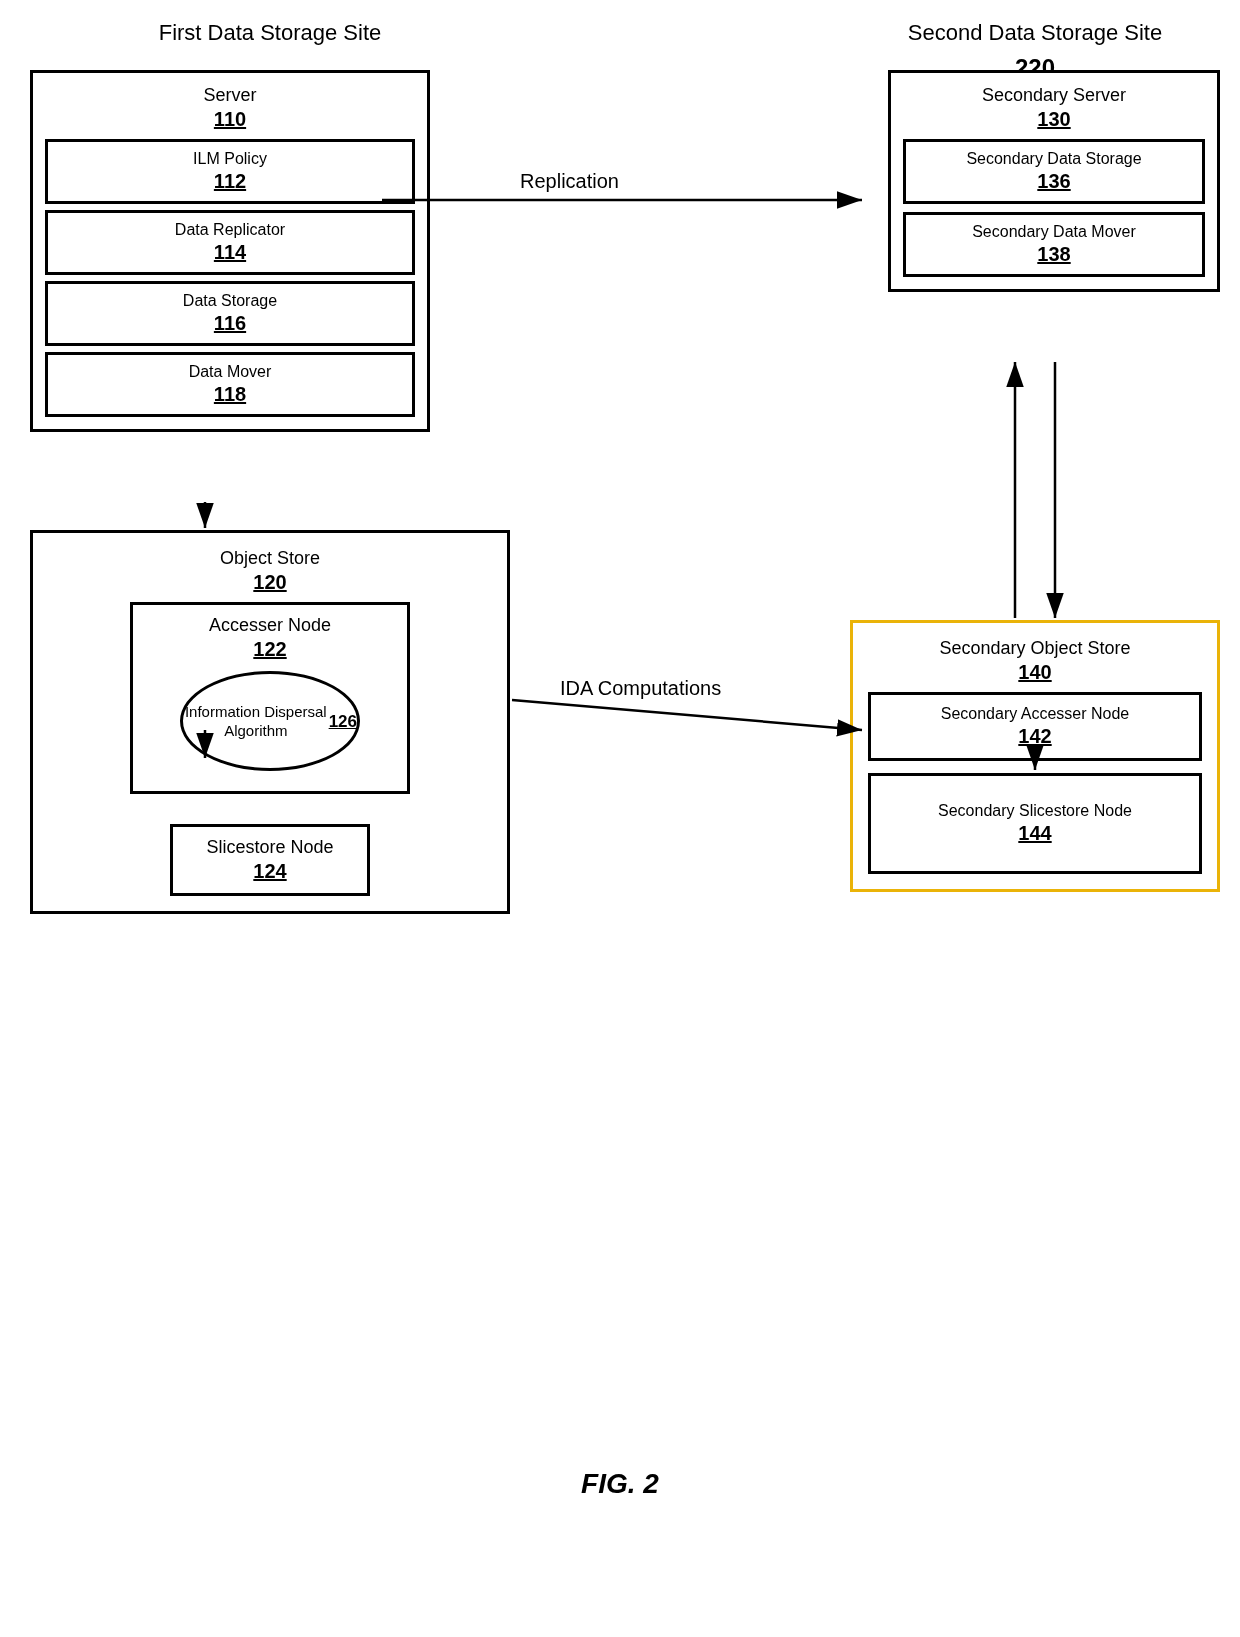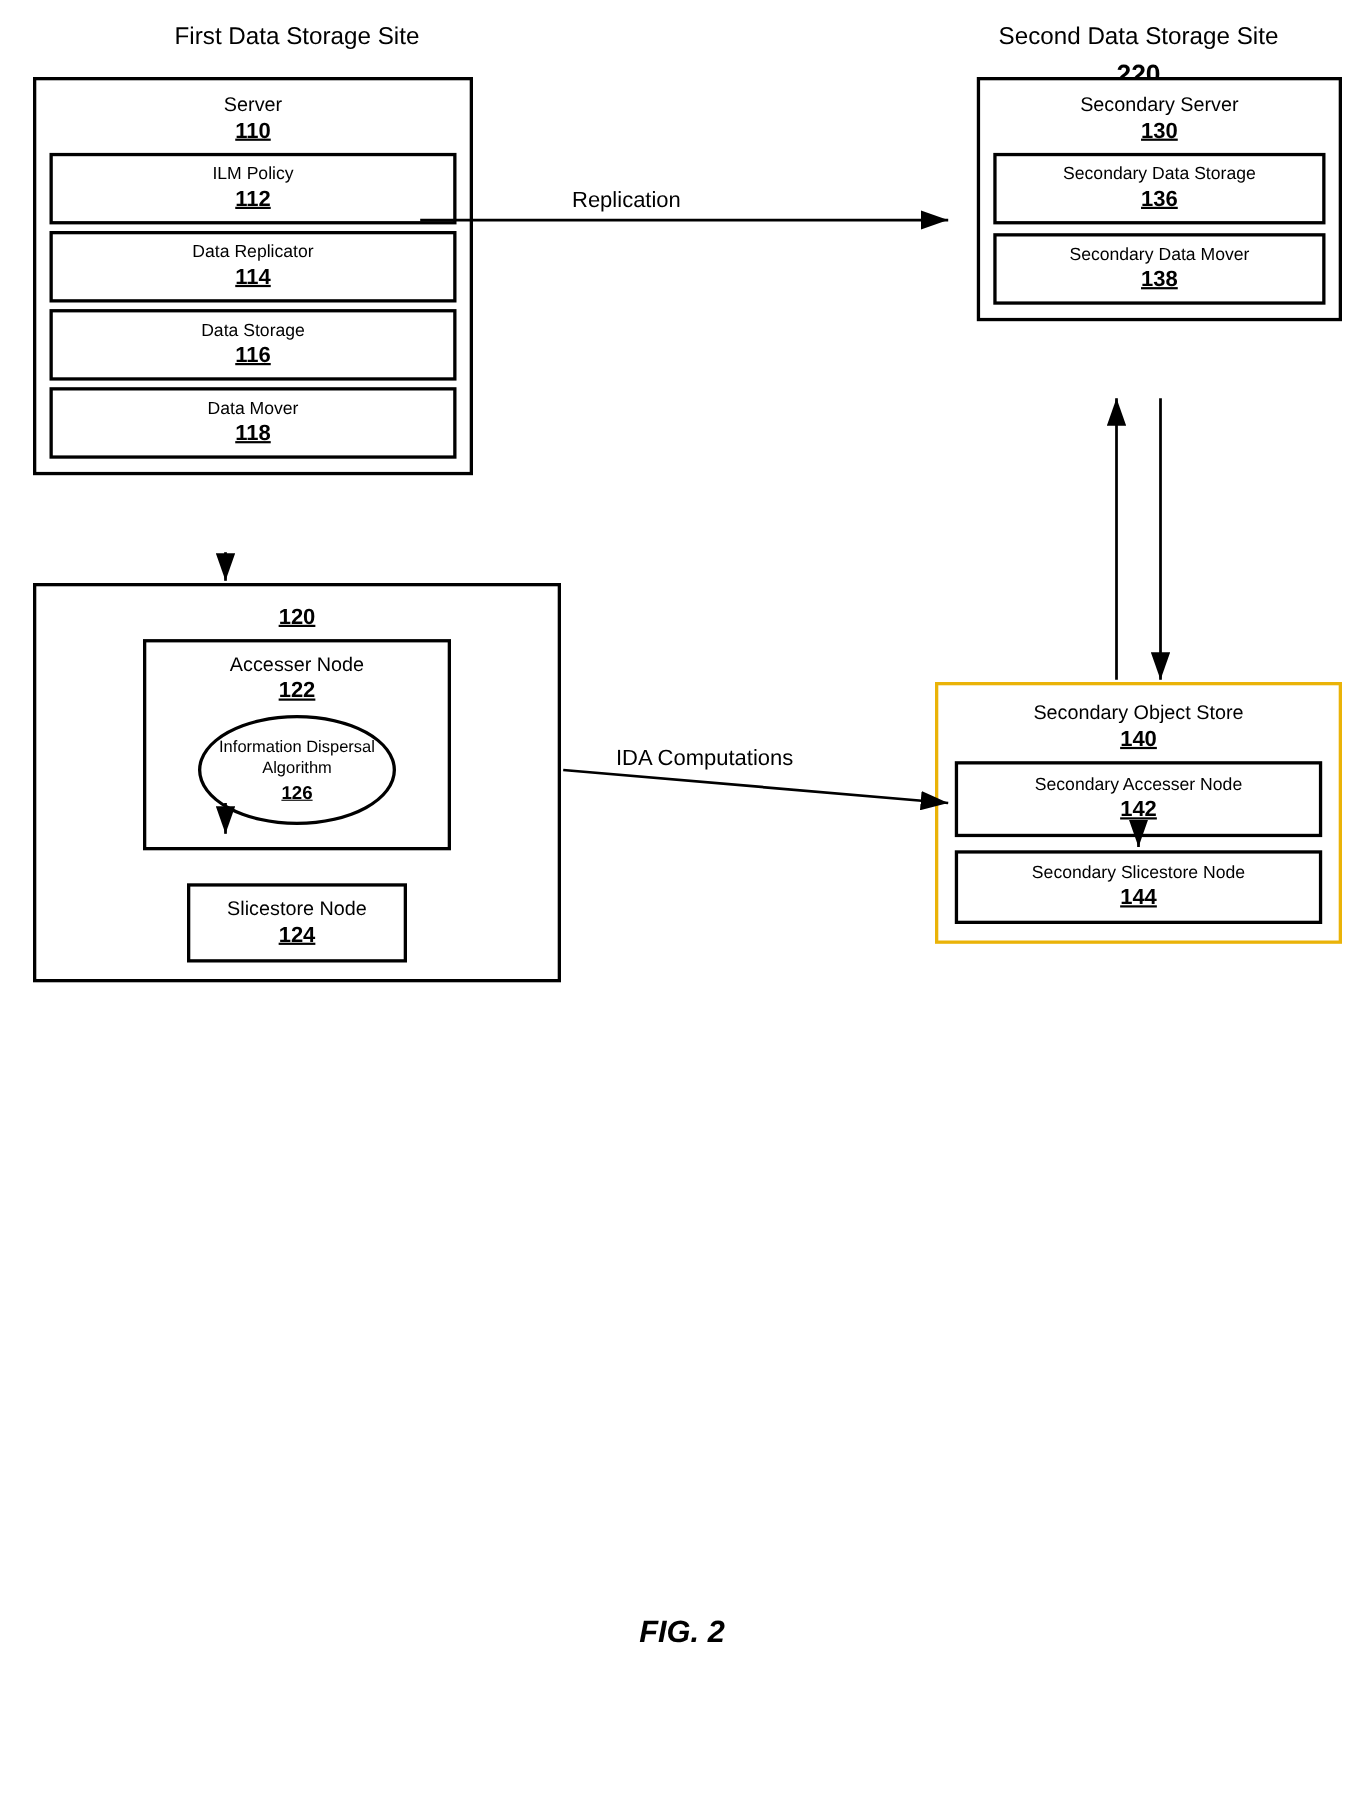--- a/index.html
+++ b/index.html
@@ -88,21 +88,21 @@
       margin: 8px auto 0 auto;
     }
 
     .ida-ellipse {
       border: 3px solid #000;
       border-radius: 50%;
       width: 180px;
       height: 100px;
       margin: 10px auto;
       display: flex;
-      flex-direction: column;
+      flex-direction: row;
       align-items: center;
       justify-content: center;
       background: #fff;
     }
 
     .slicestore-box {
       border: 3px solid #000;
       background: #fff;
       padding: 10px;
       width: 200px;
@@ -145,21 +145,21 @@
       border: 3px solid #000;
       background: #fff;
       padding: 10px;
       text-align: center;
       margin-top: 8px;
     }
 
     .sec-slicestore-box {
       border: 3px solid #000;
       background: #fff;
-      padding: 9px;
+      padding: 26px;
       text-align: center;
       margin-top: 12px;
     }
 
     
     .arrows-svg {
       position: absolute;
       top: 0;
       left: 0;
       width: 1240px;
@@ -207,20 +207,21 @@
         <div class="box-label-num">116</div>
       </div>
       <div class="inner-box">
         <div>Data Mover</div>
         <div class="box-label-num">118</div>
       </div>
     </div>
   </div>
 
   <div class="object-store-box">
+    <div class="box-label">Object Store</div>
     <div class="box-label-num">120</div>
     <div class="accesser-node-box">
       <div class="box-label">Accesser Node</div>
       <div class="box-label-num">122</div>
       <div class="ida-ellipse">
         <div style="font-size:15px; text-align:center; line-height:1.3;">Information Dispersal Algorithm</div>
         <div class="box-label-num" style="font-size:17px;">126</div>
       </div>
     </div>
 

